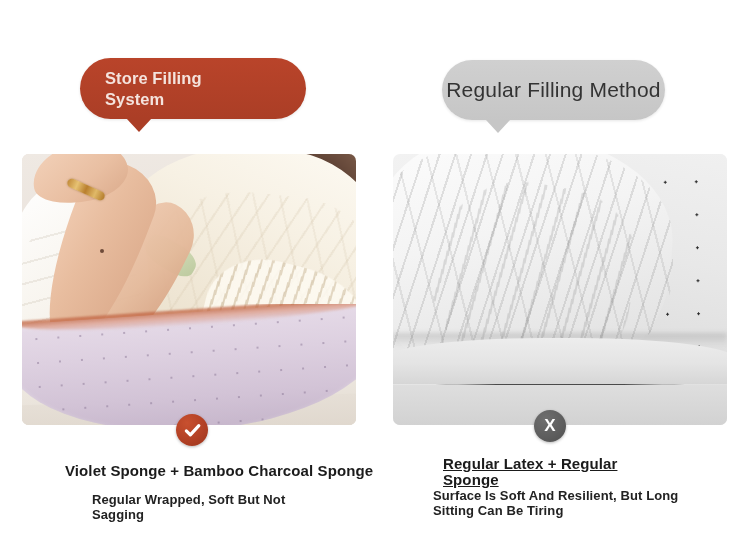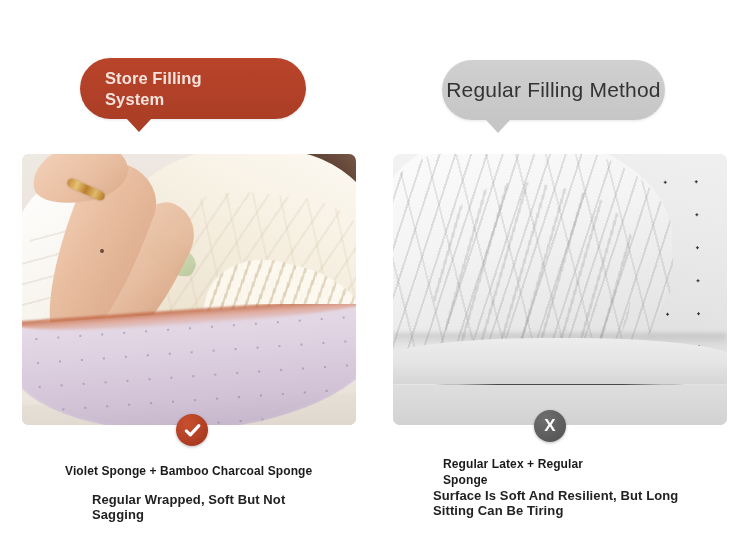--- a/index.html
+++ b/index.html
@@ -339,38 +339,38 @@
     left: 534px; top: 410px;
     background: radial-gradient(circle at 35% 28%, #6e6e6e 0%, #5d5d5d 60%, #4e4e4e 100%);
     font-size: 17px; font-weight: bold;
     font-family: "Liberation Sans", sans-serif;
   }
 
   
   .caption-title {
     position: absolute;
     color: #1b1b1b;
-    font-size: 12px;
+    font-size: 15px;
     font-weight: bold;
     letter-spacing: 0.1px;
     white-space: pre-line;
     line-height: 16px;
   }
   .caption-sub {
     position: absolute;
     color: #222222;
     font-size: 13px;
     font-weight: bold;
     letter-spacing: 0.1px;
     white-space: pre-line;
     line-height: 15px;
   }
   #caption-left-title { left: 65px;  top: 463px; }
   #caption-left-sub   { left: 92px;  top: 492px; }
-  #caption-right-title{ left: 443px; top: 456px; }
+  #caption-right-title{ left: 443px; top: 456px; text-decoration: underline; }
   #caption-right-sub  { left: 433px; top: 488px; }
 </style>
 </head>
 <body>
 
 <div id="canvas">
 
   <div class="bubble" id="bubble-left">
     <span class="bubble-text">Store Filling
 System</span>

